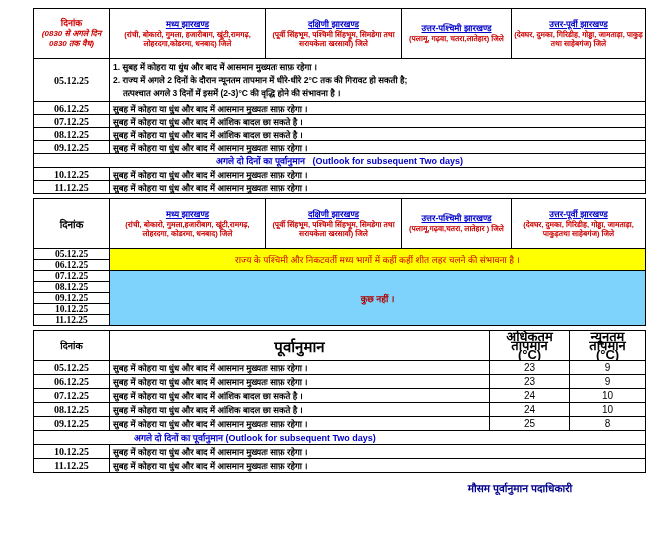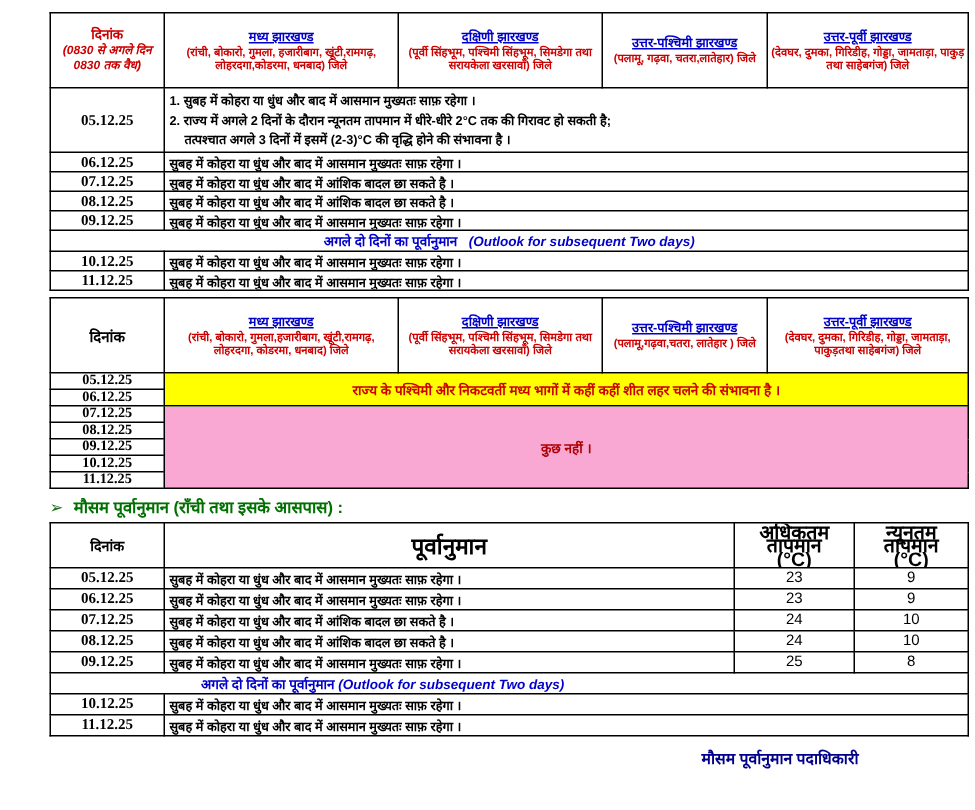--- a/index.html
+++ b/index.html
@@ -35,31 +35,31 @@
   .fc-cell { font-size:8.5px; font-weight:bold; white-space:nowrap; vertical-align:middle;margin-left:36px; }
   .fc-line { line-height:13px; white-space:nowrap; }
   .fc-indent { padding-left:10px; }
 
   .t1-hdr  th { height:50px; }
   .t1-row0 td { height:43px; }
   .t1-row  td { height:13px; }
   .outlook-row td {
     height:13px; text-align:center; color:#0000C8; font-weight:bold; font-size:9px; white-space:nowrap;
   }
-  .outlook-row .eng { font-style:italic; font-weight:bold;margin-top:19px; }
+  .outlook-row .eng { font-weight:bold;margin-top:19px; }
 
   .t2-hdr th { height:50px; }
   .t2-row td { height:11px; }
   .t2 .date-cell { font-size:9.5px; }
   .yellow-cell {
-    background:#FFFF00; color:#CC0000; font-weight:bold; font-size:9px;
+    background:#FFFF00; color:#CC0000; font-weight:normal; font-size:9px;
     text-align:center; vertical-align:middle; white-space:nowrap;
   }
   .green-cell {
-    background:#f9a8d4; color:#B00000; font-weight:bold; font-size:9px;
+    background:#7dd3fc; color:#B00000; font-weight:bold; font-size:9px;
     text-align:center; vertical-align:middle; white-space:nowrap;
   }
 
   .t3-hdr th { height:23px; }
   .t3-hdr .dt { font-size:9.5px; }
   .t3-hdr .fcast { font-size:15px; font-family:"Liberation Serif","DejaVu Serif",serif;margin-top:39px; }
   .t3-hdr .temp { font-size:13px; line-height:9px; }
   .t3-row td { height:14px; }
   .temp-val { text-align:center; font-weight:normal; font-size:10px; vertical-align:middle; }
 
@@ -204,23 +204,20 @@
         <td class="date-cell">10.12.25</td>
       </tr>
       <tr class="t2-row">
         <td class="date-cell">11.12.25</td>
       </tr>
     </tbody>
       </table>
   </div>
 
   <div class="sec">
-    <div class="sec-title title-green">
-      <span class="arrow">➢</span><span>मौसम पूर्वानुमान (राँची तथा इसके आसपास) :</span>
-    </div>
 
     <table class="t3">
       <colgroup>
           <col style="width:76px">
           <col style="width:380px">
           <col style="width:80px">
           <col style="width:76px">
         </colgroup>
       <tbody>
           <tr class="t3-hdr">

